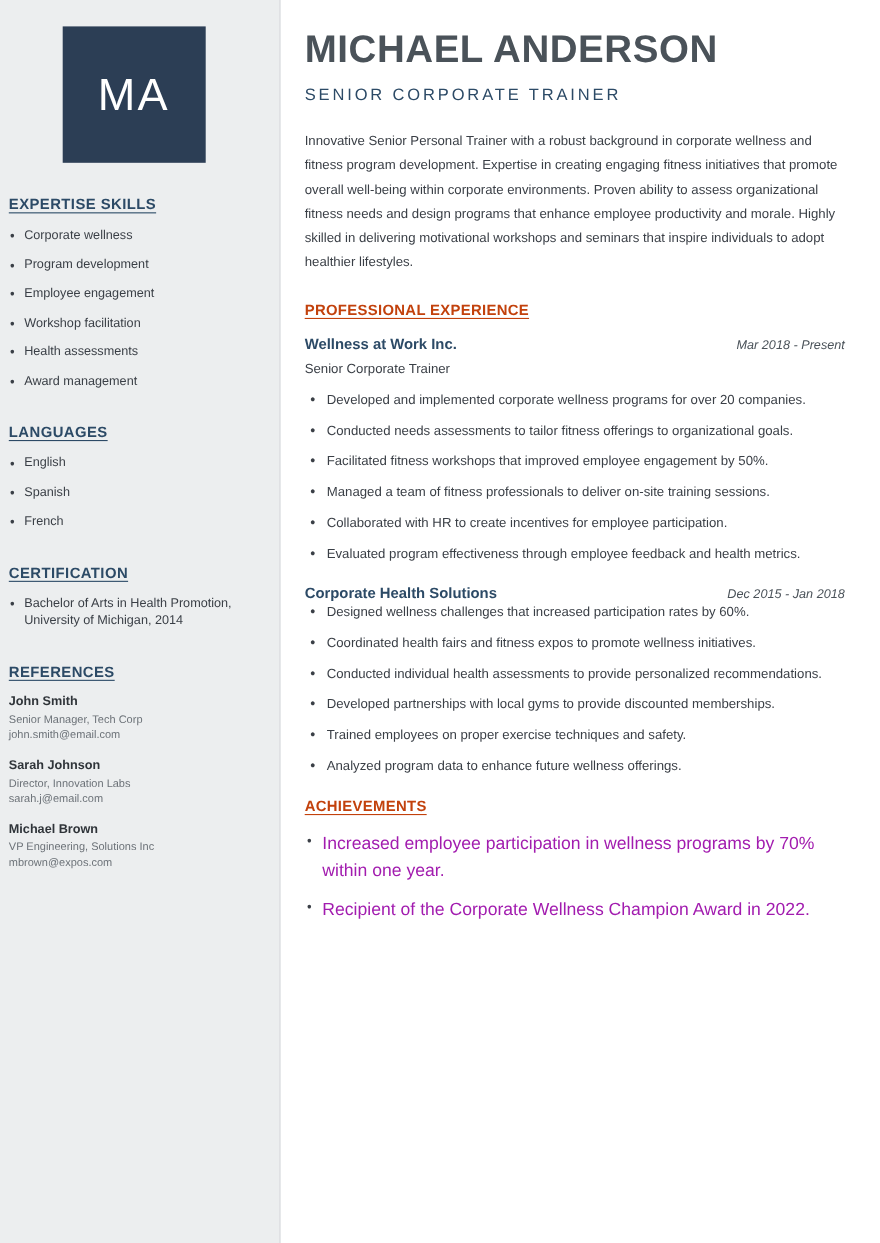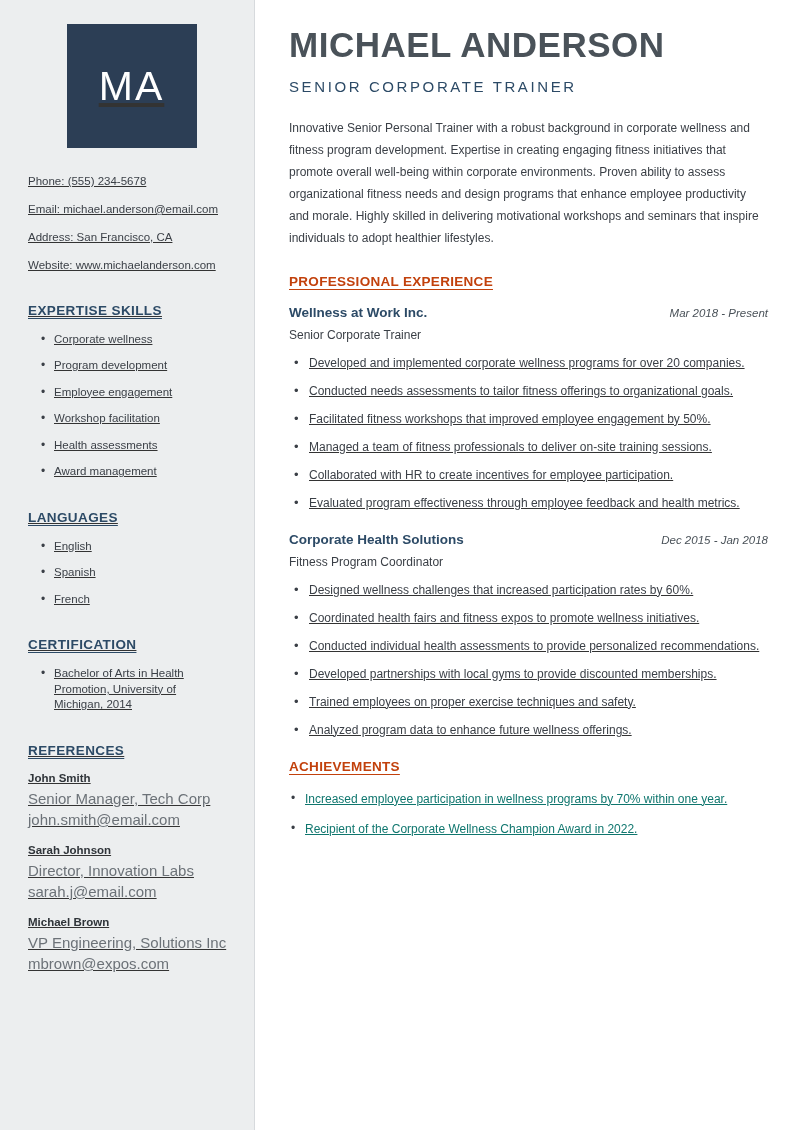--- a/index.html
+++ b/index.html
@@ -21,23 +21,22 @@
     background: #ffffff;
     display: flex;
     box-sizing: border-box;
   }
   
   .sidebar {
     width: 255px;
     min-width: 255px;
     background: #eceeef;
     box-sizing: border-box;
-    padding: 22px 20px 20px 28px;
-    position: relative;
-    text-decoration: underline;
+    padding: 22px 20px 20px 8px;
+    position: relative;
   }
   .sidebar:after {
     content: "";
     position: absolute;
     top: 0;
     right: 0;
     width: 1px;
     height: 100%;
     background: #d7dadd;
   }
@@ -70,21 +69,21 @@
     font-weight: bold;
     color: #2c4a66;
     text-decoration: underline;
     text-underline-offset: 3px;
     letter-spacing: 0.4px;
     margin-top: 30px;
     margin-bottom: 14px;
   }
   .side-list {
     list-style: none;
-    margin: 12px;
+    margin: 0;
     padding: 0;
   }
   .side-list li {
     position: relative;
     font-size: 11.5px;
     color: #3a3f46;
     padding-left: 14px;
     margin-bottom: 11px;
     line-height: 1.35;
   }
@@ -99,29 +98,29 @@
   .ref-block {
     margin-bottom: 14px;
   }
   .ref-name {
     font-size: 11.5px;
     font-weight: bold;
     color: #2f3439;
     margin-bottom: 4px;
   }
   .ref-role, .ref-email {
-    font-size: 15px;
+    font-size: 10px;
     color: #6c7278;
     line-height: 1.4;
   }
   
   .main {
     flex: 1;
     box-sizing: border-box;
-    padding: 22px 32px 20px 34px;
+    padding: 22px 32px 20px 22px;
   }
   .name {
     font-size: 35px;
     font-weight: bold;
     color: #4a5259;
     letter-spacing: 0.5px;
     margin: 4px 0 0 0;
     line-height: 1.1;
   }
   .job-title {
@@ -167,21 +166,20 @@
   .role {
     font-size: 12px;
     color: #3a3f46;
     margin-top: 8px;
     margin-bottom: 12px;
   }
   .bullets {
     list-style: none;
     margin: 0 0 20px 0;
     padding: 0;
-    text-decoration: underline;
   }
   .bullets li {
     position: relative;
     font-size: 12px;
     color: #3a3f46;
     padding-left: 20px;
     margin-bottom: 10px;
     line-height: 1.5;
   }
   .bullets li:before {
@@ -192,26 +190,25 @@
     font-size: 13px;
     color: #3a3f46;
   }
   .ach-list {
     list-style: none;
     margin: 0;
     padding: 0;
   }
   .ach-list li {
     position: relative;
-    font-size: 12px;
-    color: #0f766e;
+    font-size: 16px;
+    color: #a21caf;
     padding-left: 16px;
     margin-bottom: 12px;
     line-height: 1.5;
-    text-decoration: underline;
   }
   .ach-list li:before {
     content: "\2022";
     position: absolute;
     left: 2px;
     top: -1px;
     font-size: 12px;
     color: #3a3f46;
   }
   .mt6 { margin-top: 6px; }
@@ -220,26 +217,20 @@
 <body>
 
 <div class="page">
 
   <aside class="sidebar">
 
     <div class="monogram-wrap">
       <div class="monogram">MA</div>
     </div>
 
-    <div>
-      <div class="contact-line">Phone: (555) 234-5678</div>
-      <div class="contact-line">Email: michael.anderson@email.com</div>
-      <div class="contact-line">Address: San Francisco, CA</div>
-      <div class="contact-line">Website: www.michaelanderson.com</div>
-    </div>
 
     <div class="side-section-title">EXPERTISE SKILLS</div>
     <ul class="side-list">
       <li>Corporate wellness</li>
       <li>Program development</li>
       <li>Employee engagement</li>
       <li>Workshop facilitation</li>
       <li>Health assessments</li>
       <li>Award management</li>
     </ul>
@@ -299,21 +290,20 @@
         <li>Collaborated with HR to create incentives for employee participation.</li>
         <li>Evaluated program effectiveness through employee feedback and health metrics.</li>
       </ul>
     </div>
 
     <div>
       <div class="job-head">
         <div class="company">Corporate Health Solutions</div>
         <div class="dates">Dec 2015 - Jan 2018</div>
       </div>
-      <div class="role">Fitness Program Coordinator</div>
       <ul class="bullets">
         <li>Designed wellness challenges that increased participation rates by 60%.</li>
         <li>Coordinated health fairs and fitness expos to promote wellness initiatives.</li>
         <li>Conducted individual health assessments to provide personalized recommendations.</li>
         <li>Developed partnerships with local gyms to provide discounted memberships.</li>
         <li>Trained employees on proper exercise techniques and safety.</li>
         <li>Analyzed program data to enhance future wellness offerings.</li>
       </ul>
     </div>
 

